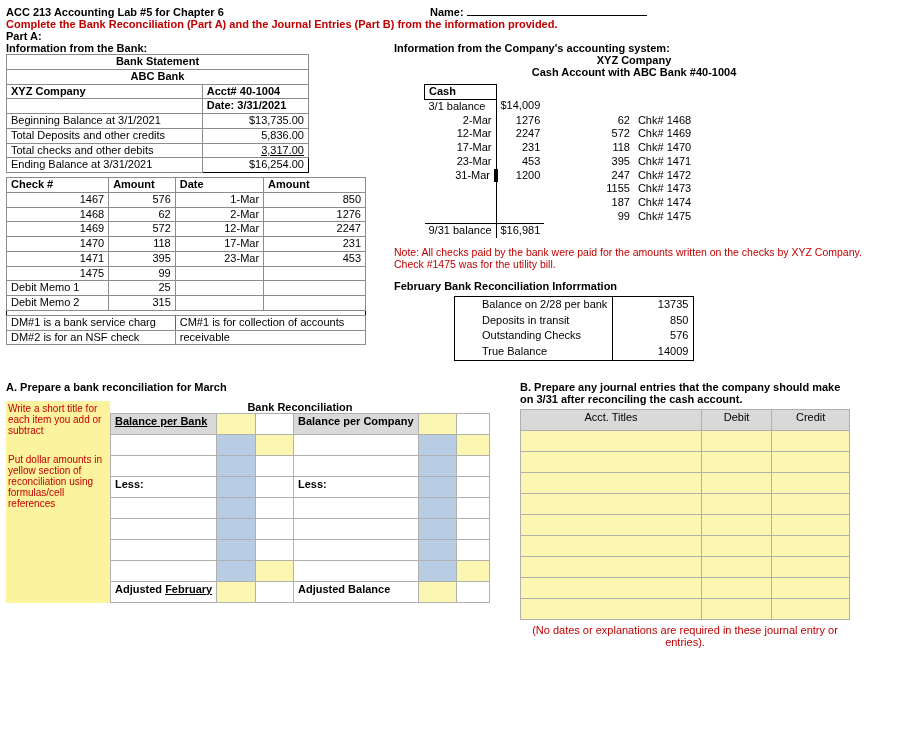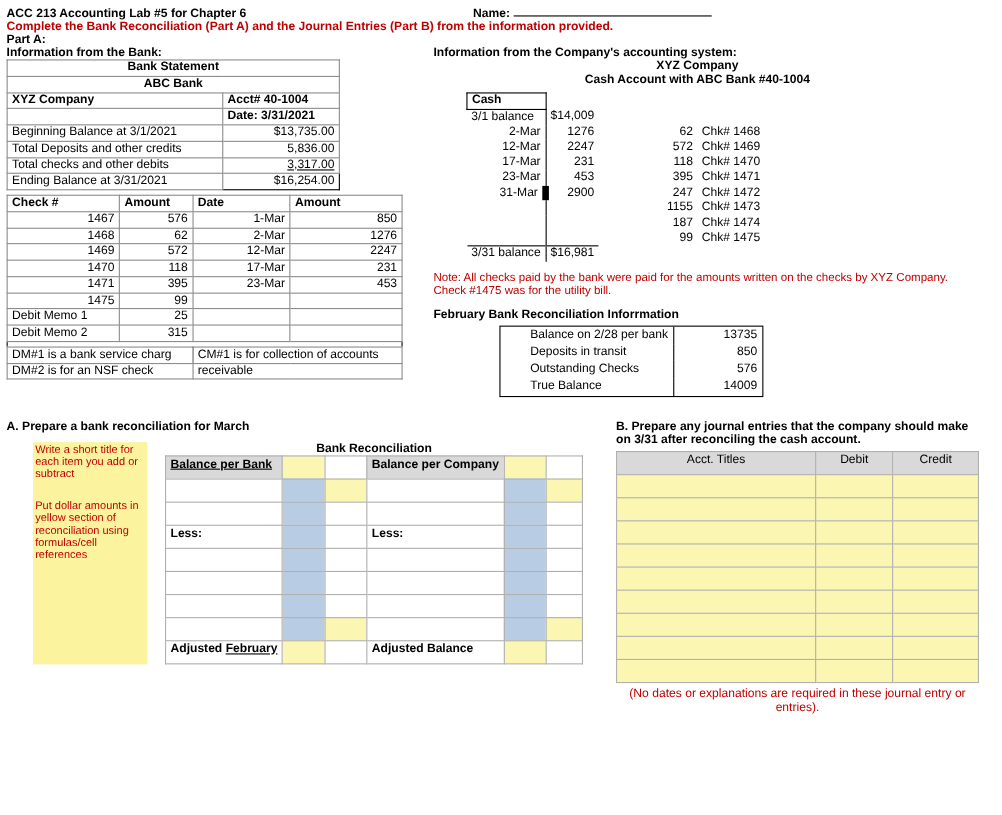--- a/index.html
+++ b/index.html
@@ -14,21 +14,21 @@
   }
   table { border-collapse: collapse; }
   td, th { padding: 1px 4px; font-size: 11px; line-height: 1.25; vertical-align: top; white-space: nowrap; }
   .b  { font-weight: bold; }
   .r  { color: #c00000; }
   .right { text-align: right; }
   .udline { border-bottom: 1px solid #000; display:inline-block; min-width:180px; }
   .blackbox { border:1.5px solid #000; }
 
   
-  .rec-wrapper { display:flex; gap:16px; margin-top:8px;margin-left:24px; }
+  .rec-wrapper { display:flex; gap:0; margin-top:8px; }
   .rec-left { width:100px; background:#fcf39f; font-size:10px; padding:2px; }
   .rec-left .r { color:#c00000; }
   .rec-table, .je-table { border:1.5px solid #000; }
   .rec-table td { border:1px solid #b0b0b0; height:18px; }
   .hdr-grey { background:#d9d9d9; }
   .cell-yellow { background:#fbf6b2; }
   .cell-blue { background:#b8cde4; }
   .je-table td { border:1px solid #b0b0b0; height:18px; }
   .je-yellow { background:#fbf6b2; }
   .under { text-decoration: underline; }
@@ -221,22 +221,22 @@
             <td>Chk# 1470</td>
           </tr>
       <tr>
             <td class="right" style="border-right:1px solid #000;">23-Mar</td>
             <td class="right">453</td>
             <td></td>
             <td class="right">395</td>
             <td>Chk# 1471</td>
           </tr>
       <tr>
-            <td class="right" style="border-right:6px solid #000000;margin-top:12px;">31-Mar</td>
-            <td class="right">2900</td>
+            <td class="right" style="border-right:4px solid #000000;margin-top:12px;">31-Mar</td>
+            <td class="right">1200</td>
             <td></td>
             <td class="right">247</td>
             <td>Chk# 1472</td>
           </tr>
       <tr>
             <td style="border-right:1px solid #000;"></td>
             <td></td>
             <td></td>
             <td class="right">1155</td>
             <td>Chk# 1473</td>
@@ -249,21 +249,21 @@
             <td>Chk# 1474</td>
           </tr>
       <tr>
             <td style="border-right:1px solid #000;"></td>
             <td></td>
             <td></td>
             <td class="right">99</td>
             <td>Chk# 1475</td>
           </tr>
       <tr>
-            <td style="border-right:1px solid #000; border-top:1px solid #000;">3/31 balance</td>
+            <td style="border-right:1px solid #000; border-top:1px solid #000;">9/31 balance</td>
             <td style="border-top:1px solid #000;">$16,981</td>
             <td></td>
             <td></td>
             <td></td>
           </tr>
     </tbody>
       </table>
 
     <div style="height:8px;"></div>
     <div class="r small" style="white-space:normal;">Note:  All checks paid by the bank were paid for the amounts written on the checks by XYZ Company. Check #1475 was for the utility bill.</div>

